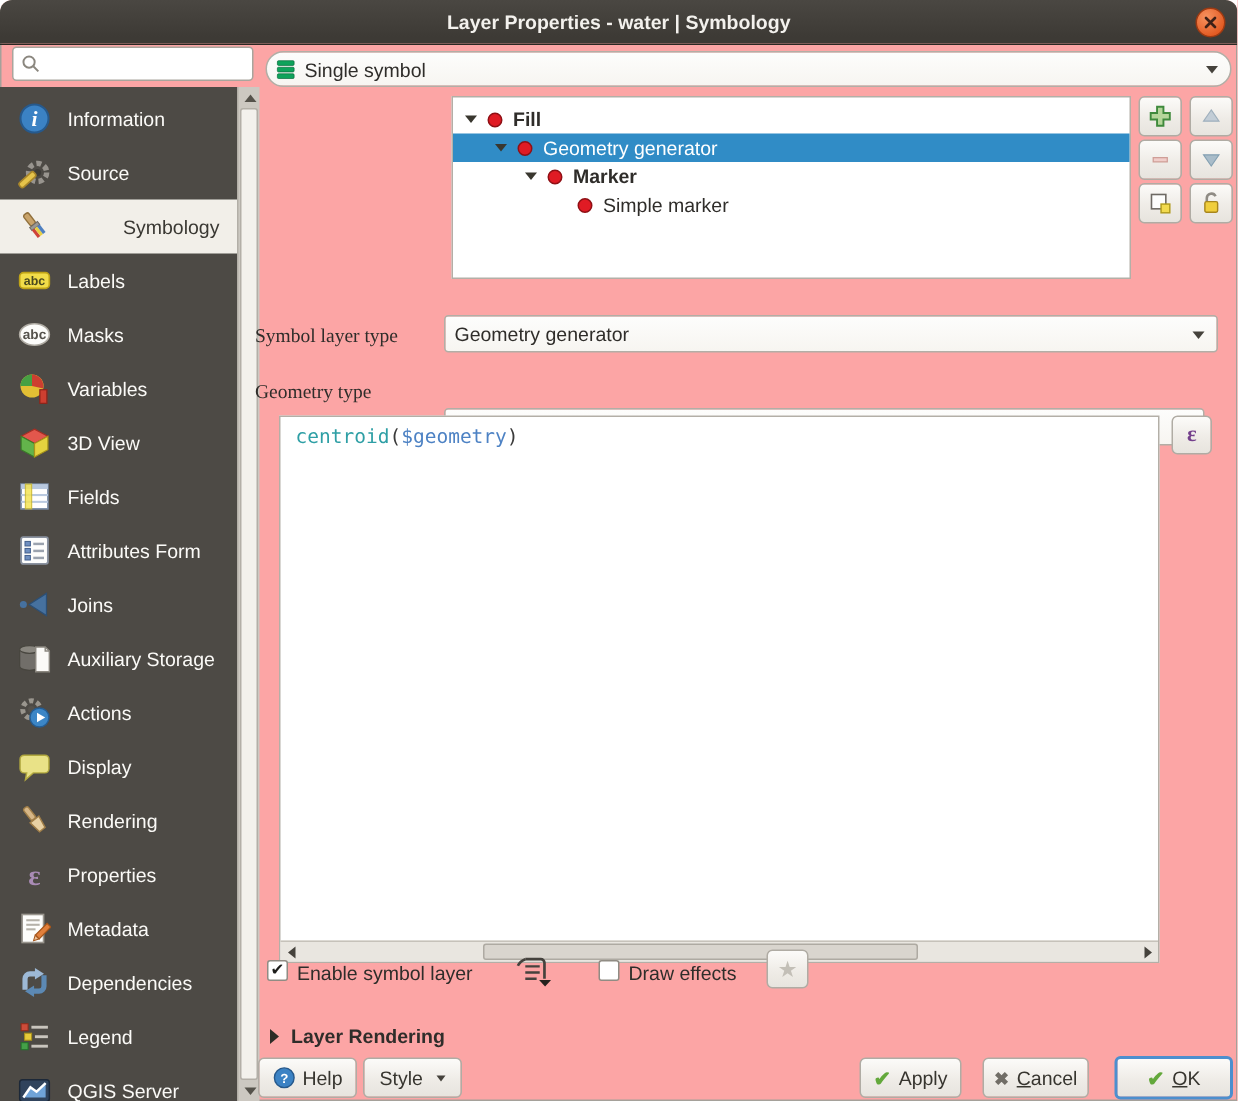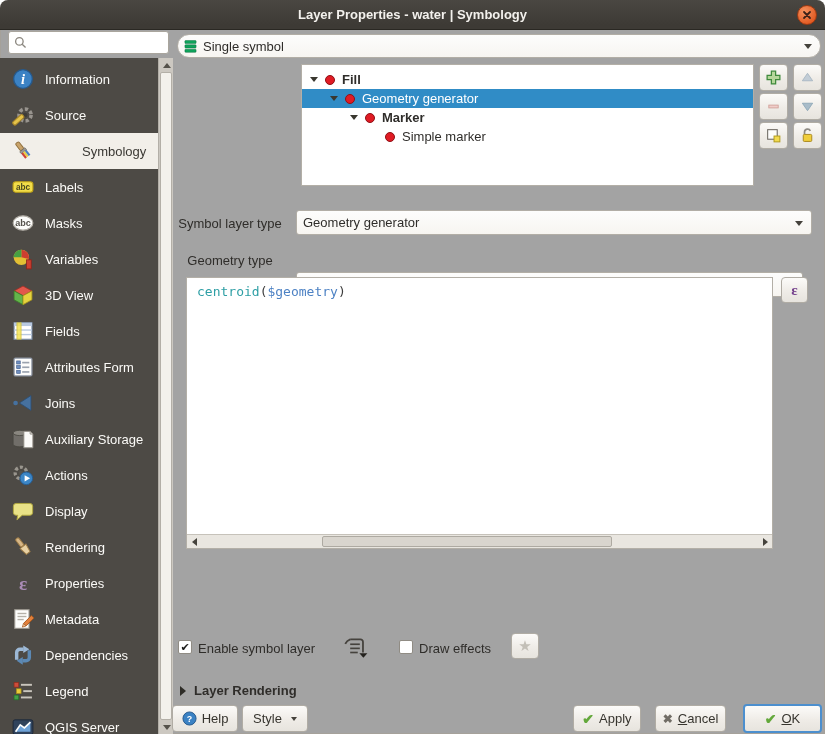--- a/index.html
+++ b/index.html
@@ -1,18 +1,18 @@
 <!DOCTYPE html>
 <html><head>
 <meta charset="utf-8">
 <style>
   * { margin:0; padding:0; box-sizing:border-box; }
   html,body { width:825px; height:734px; }
   body { font-family:"Liberation Sans", sans-serif; font-size:13px; color:#2f2d2a; }
-  #window { position:relative; width:825px; height:734px; background:#a3a3a3; overflow:hidden;
+  #window { position:relative; width:825px; height:734px; background:#fca5a5; overflow:hidden;
             border-radius:8px 8px 0 0; box-shadow:inset 0 0 0 1px #a5a19a; }
 
   
   #titlebar { position:absolute; left:0; top:0; width:825px; height:30px;
     background:linear-gradient(180deg,#4a4742,#3d3a35 85%); border-radius:8px 8px 0 0;
     border-bottom:1px solid #2a2823; }
   #titlebar .title { position:absolute; left:0; right:0; top:0; height:30px; line-height:29px;
     text-align:center; color:#f3f1ed; font-weight:bold; font-size:13px; }
   #close-btn { position:absolute; right:8px; top:5px; width:20px; height:20px; border-radius:50%;
     background:radial-gradient(circle at 35% 30%, #f6925f, #e25a22 75%); border:1px solid #9e3a12;
@@ -43,42 +43,42 @@
     border:1px solid #b2aea6; border-radius:3px; display:flex; align-items:center;
     padding:0 24px 0 6px; cursor:pointer; }
   .combo .caret { position:absolute; right:8px; top:50%; margin-top:-2px; width:0; height:0;
     border-left:4.5px solid transparent; border-right:4.5px solid transparent; border-top:5.5px solid #45423c; }
   .btn { background:linear-gradient(180deg,#fcfbf9,#efece7 55%,#e7e4de); border:1px solid #b0aca4;
     border-radius:4px; display:flex; align-items:center; justify-content:center; gap:5px;
     font-size:13px; color:#37352f; cursor:pointer; }
   .btn.focused { border:2px solid #4c8fce; }
   .checkbox { position:absolute; width:14px; height:14px; background:#fff; border:1px solid #908c84;
     border-radius:2px; cursor:pointer; font-size:11px; line-height:12px; text-align:center; color:#1d1d1b; }
-  .field-label { position:absolute; width:120px; text-align:center; }
+  .field-label { position:absolute; width:120px; text-align:left;font-family:Liberation Serif, serif; }
   .tri-d { width:0; height:0; border-left:4px solid transparent; border-right:4px solid transparent; border-top:5px solid #39372f; }
   .tri-r { width:0; height:0; border-top:5px solid transparent; border-bottom:5px solid transparent; border-left:6px solid #2e2c27; }
   .tri-u-s { width:0; height:0; border-left:4px solid transparent; border-right:4px solid transparent; border-bottom:5px solid #55524b; }
   .tri-d-s { width:0; height:0; border-left:4px solid transparent; border-right:4px solid transparent; border-top:5px solid #55524b; }
   .tri-l-s { width:0; height:0; border-top:4px solid transparent; border-bottom:4px solid transparent; border-right:5px solid #45423c; }
   .tri-r-s { width:0; height:0; border-top:4px solid transparent; border-bottom:4px solid transparent; border-left:5px solid #45423c; }
 
   
   #tree { position:absolute; left:301px; top:64px; width:453px; height:122px; background:#fff;
     border:1px solid #b3afa7; padding-top:5px; }
   .tree-row { height:19px; display:flex; align-items:center; cursor:pointer; }
   .tree-row .tw { width:12px; display:flex; justify-content:center; margin-right:5px; flex:0 0 auto; }
   .tree-row .dot { width:10px; height:10px; border-radius:50%; background:#e01b24;
     border:1px solid #8f1015; margin-right:7px; flex:0 0 auto; }
   .tree-row.selected { background:#308cc6; color:#fff; }
   .tree-row.bold { font-weight:bold; }
 
   .sbtn { position:absolute; width:29px; height:27px; }
 
   
-  #expr { position:absolute; left:186px; top:277px; width:587px; height:272px; background:#fff;
+  #expr { position:absolute; left:186px; top:277px; width:587px; height:365px; background:#fff;
     border:1px solid #b3afa7; }
   #expr .code { position:absolute; left:10px; top:6px; font-family:"DejaVu Sans Mono", monospace; font-size:13px; }
   .tk-func { color:#2e9fa5; } .tk-paren { color:#3c3c3c; } .tk-var { color:#4d82c4; }
   #hscroll { position:absolute; left:0; right:0; bottom:0; height:14px; background:#e9e6e0;
     border-top:1px solid #c6c2ba; }
   #hscroll .harrow { position:absolute; top:0; width:14px; height:13px; display:flex;
     align-items:center; justify-content:center; cursor:pointer; }
   #hthumb { position:absolute; left:135px; width:290px; top:1px; height:11px; background:#d9d5ce;
     border:1px solid #aeaaa2; border-radius:2px; cursor:grab; }
 

